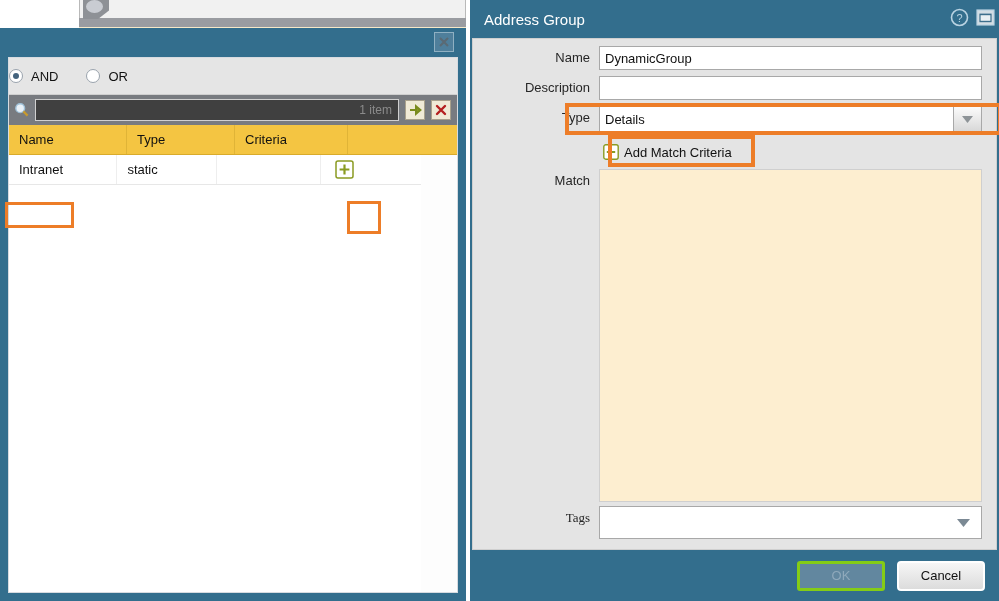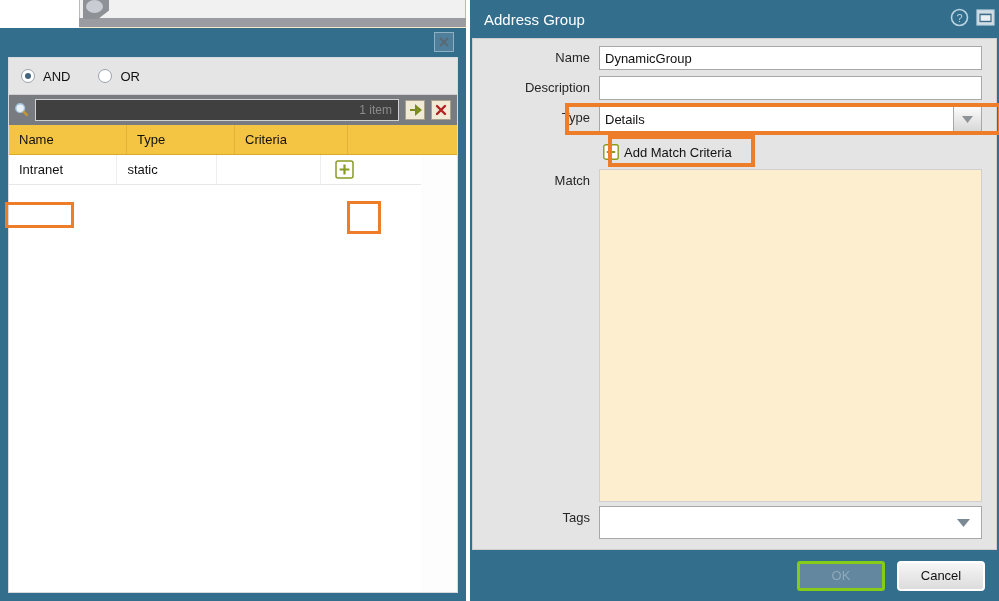--- a/index.html
+++ b/index.html
@@ -100,21 +100,21 @@
   
   #logic-row {
     position: absolute;
     left: 0; top: 0;
     width: 448px; height: 37px;
     background: #e5e5e5;
     border-bottom: 1px solid #cfcfcf;
     box-sizing: border-box;
     display: flex;
     align-items: center;
-    padding-left: 12px;
+    padding-left: 0;
   }
   .radio-wrap {
     display: flex;
     align-items: center;
     margin-right: 28px;
     cursor: pointer;
   }
   .radio-dot {
     width: 14px; height: 14px;
     border-radius: 50%;
@@ -417,20 +417,21 @@
     border: 4px solid #ed7d28;
     box-sizing: border-box;
     pointer-events: none;
   }
 
   
   #row-tags {
     display: flex;
     align-items: flex-start;
     padding-right: 14px;
+    font-family: Liberation Serif, serif;
   }
   #tags-select {
     flex: 1;
     height: 33px;
     background: #ffffff;
     border: 1px solid #a8a8a8;
     box-sizing: border-box;
     position: relative;
     cursor: pointer;
   }

